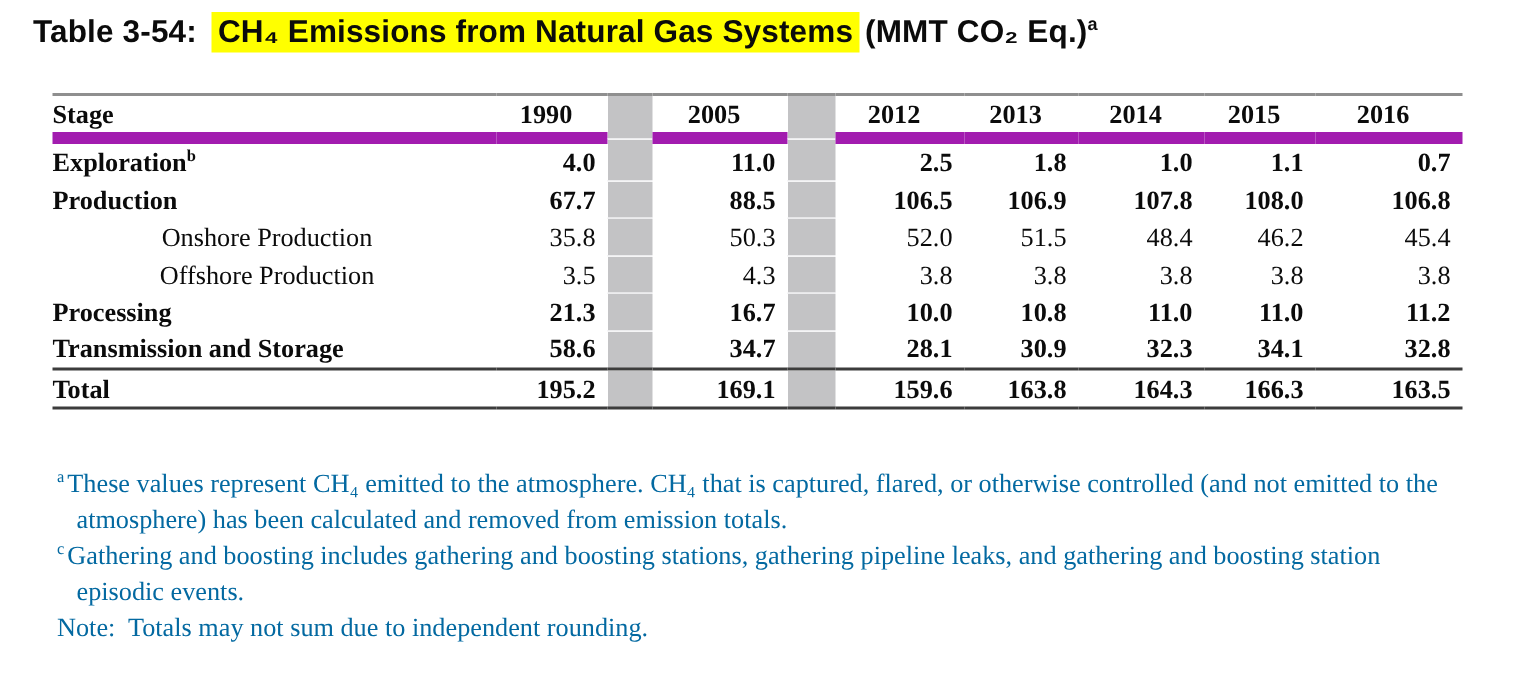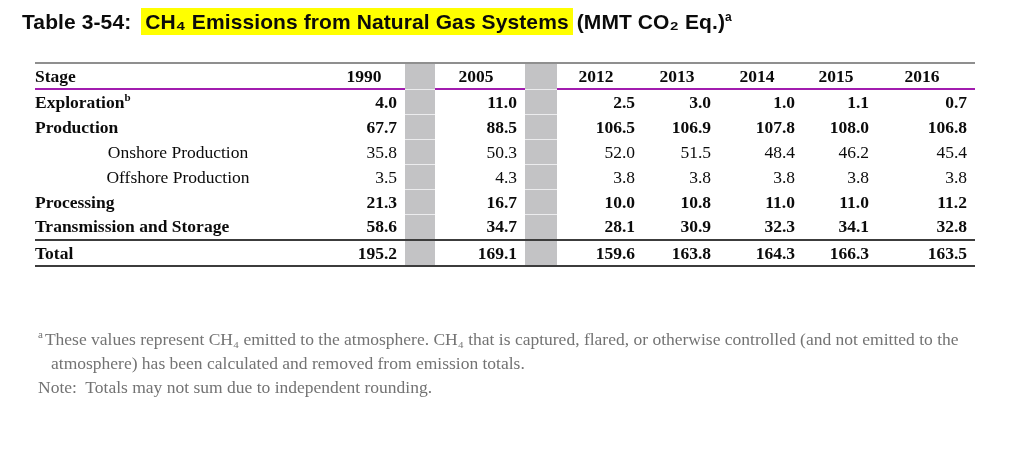--- a/index.html
+++ b/index.html
@@ -39,21 +39,21 @@
     border-top: 2px solid #8f8f8f;
     border-bottom: 2px solid #3c3c3c;
   }
   table.emissions th, table.emissions td {
     padding: 0 8px 0 0;
     height: 24px;
     line-height: 24px;
     overflow: hidden;
     white-space: nowrap;
   }
-  thead th { border-bottom: 2px solid #a21caf; text-align: left; }
+  thead th { border-bottom: 8px solid #a21caf; text-align: left; }
   thead th.num { text-align: center; }
   td.num { text-align: right; }
   td.stage, th.stage { text-align: left; padding-left: 6px; }
   tr.bold td { font-weight: 700; }
   tr.indent td.stage { text-align: center; padding-right: 10px; font-weight: 400; }
   td.spacer, th.spacer {
     background: #c3c3c5;
     border-bottom: 1px solid #ececee;
   }
   tr.total td { border-top: 2px solid #3c3c3c; }
@@ -62,22 +62,21 @@
 
   
   .footnotes {
     position: absolute;
     left: 38px;
     top: 310px;
     width: 930px;
     font-family: "Liberation Serif", "DejaVu Serif", serif;
     font-size: 17.5px;
     line-height: 24px;
-    color: #737373;
-    margin-top: 17px;
+    color: #0369a1;
   }
   .footnotes p {
     margin: 0;
     padding-left: 13px;
     text-indent: -13px;
   }
   .footnotes sup { font-size: 11px; vertical-align: super; line-height: 0; margin-right: 2px; }
 </style>
 </head>
 <body>
@@ -116,21 +115,21 @@
         </tr>
     </thead>
     <tbody>
         <tr class="bold ">
           <td class="stage">Exploration<sup>b</sup></td>
           <td class="num">4.0</td>
           <td class="spacer"></td>
           <td class="num">11.0</td>
           <td class="spacer"></td>
           <td class="num">2.5</td>
-          <td class="num">3.0</td>
+          <td class="num">1.8</td>
           <td class="num">1.0</td>
           <td class="num">1.1</td>
           <td class="num last">0.7</td>
         </tr>
         <tr class="bold ">
           <td class="stage">Production</td>
           <td class="num">67.7</td>
           <td class="spacer"></td>
           <td class="num">88.5</td>
           <td class="spacer"></td>
@@ -198,16 +197,17 @@
           <td class="num">163.8</td>
           <td class="num">164.3</td>
           <td class="num">166.3</td>
           <td class="num last">163.5</td>
         </tr>
       </tbody>
   </table>
 
   <div class="footnotes">
       <p><sup>a</sup>These values represent CH₄ emitted to the atmosphere. CH₄ that is captured, flared, or otherwise controlled (and not emitted to the atmosphere) has been calculated and removed from emission totals.</p>
+      <p><sup>c</sup>Gathering and boosting includes gathering and boosting stations, gathering pipeline leaks, and gathering and boosting station episodic events.</p>
       <p>Note:&nbsp; Totals may not sum due to independent rounding.</p>
     </div>
 
 </div>
 
 </body></html>

